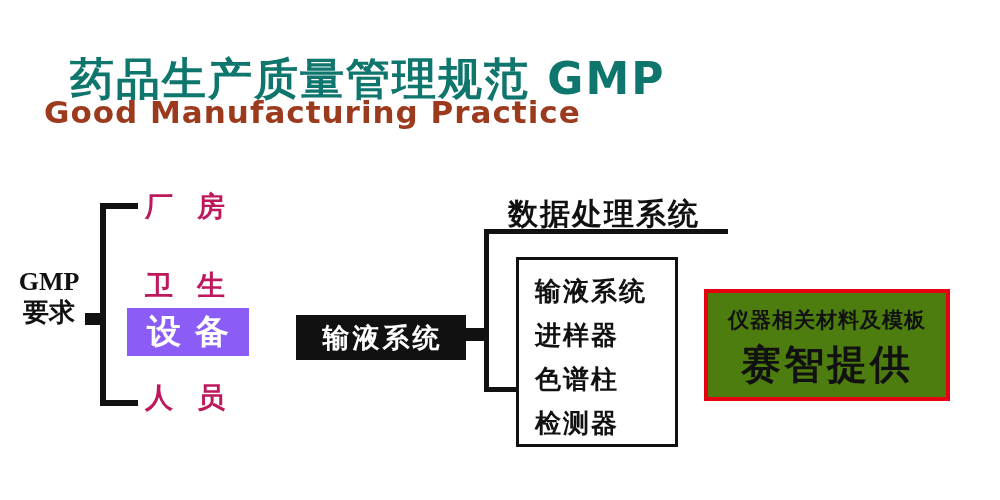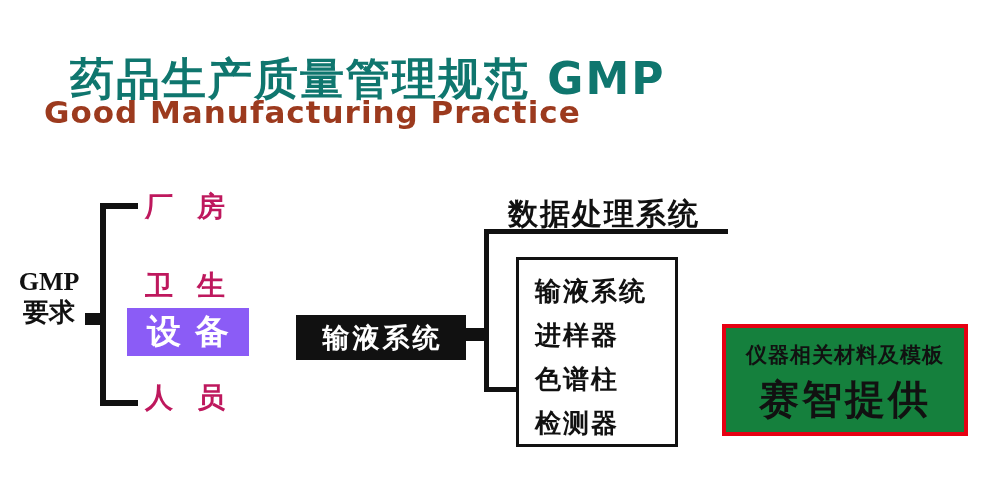--- a/index.html
+++ b/index.html
@@ -91,27 +91,26 @@
   .module-item {
     font-size:26px; font-weight:bold;
     letter-spacing:2px;
     line-height:44px;
     font-family:"Liberation Serif", serif;
     white-space:nowrap;
   }
 
   
   .promo-box {
-    left:722px; top:289px;
+    left:704px; top:289px;
     width:246px; height:112px;
     border:4px solid #e60012;
-    background:#15803d;
+    background:#4d7c0f;
     text-align:center;
     padding-top:13px;
-    margin-top:35px;
   }
   .promo-line1 {
     font-size:21px; font-weight:bold;
     letter-spacing:1px;
     font-family:"Liberation Serif", serif;
     color:#111;
   }
   .promo-line2 {
     font-size:40px; font-weight:bold;
     letter-spacing:3px;

